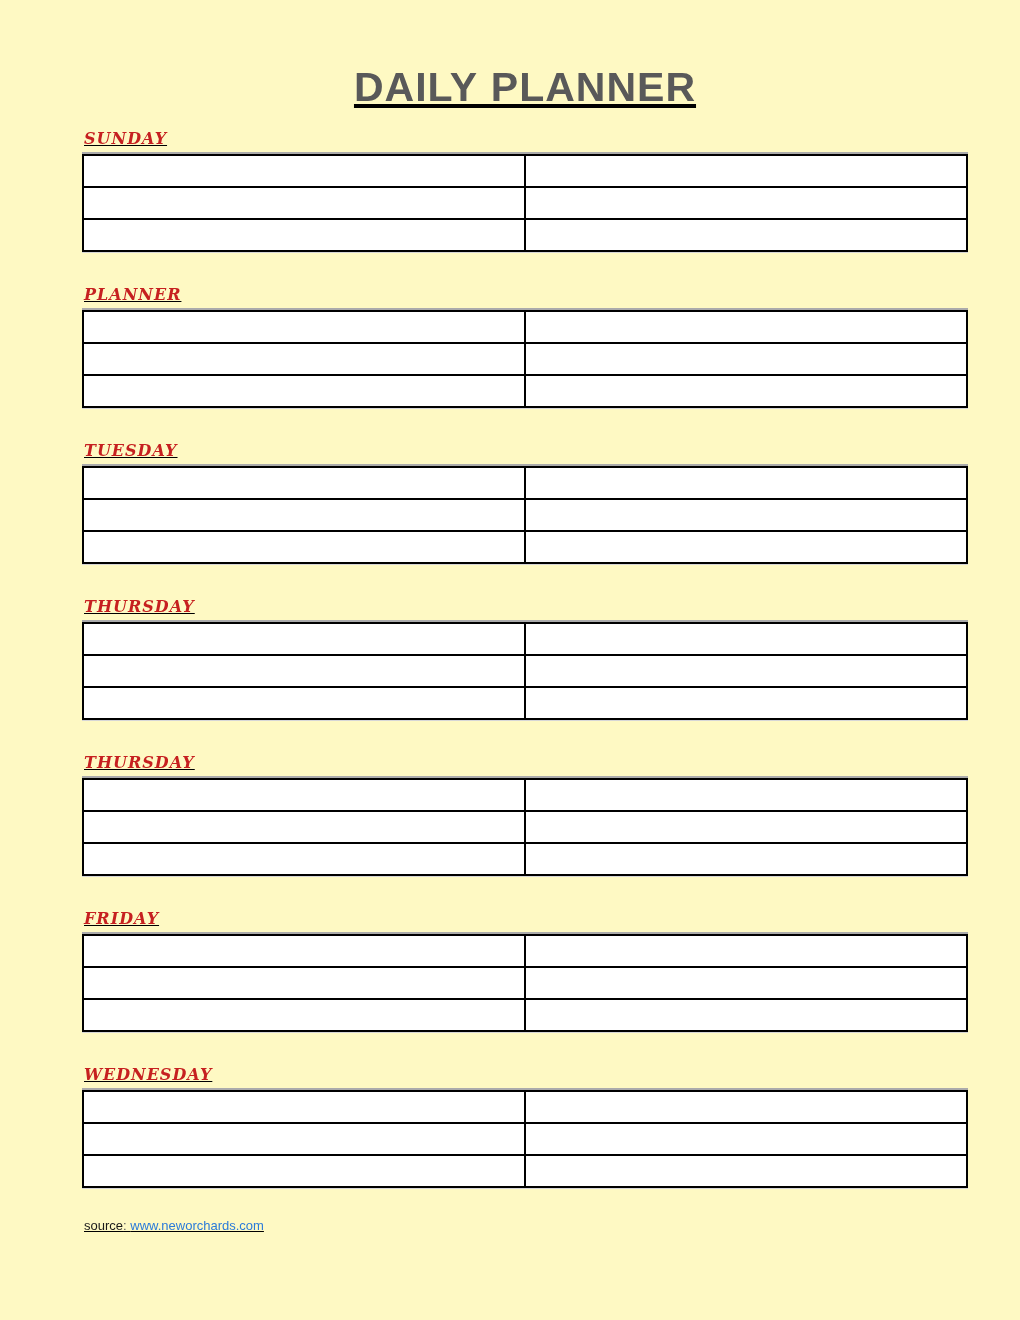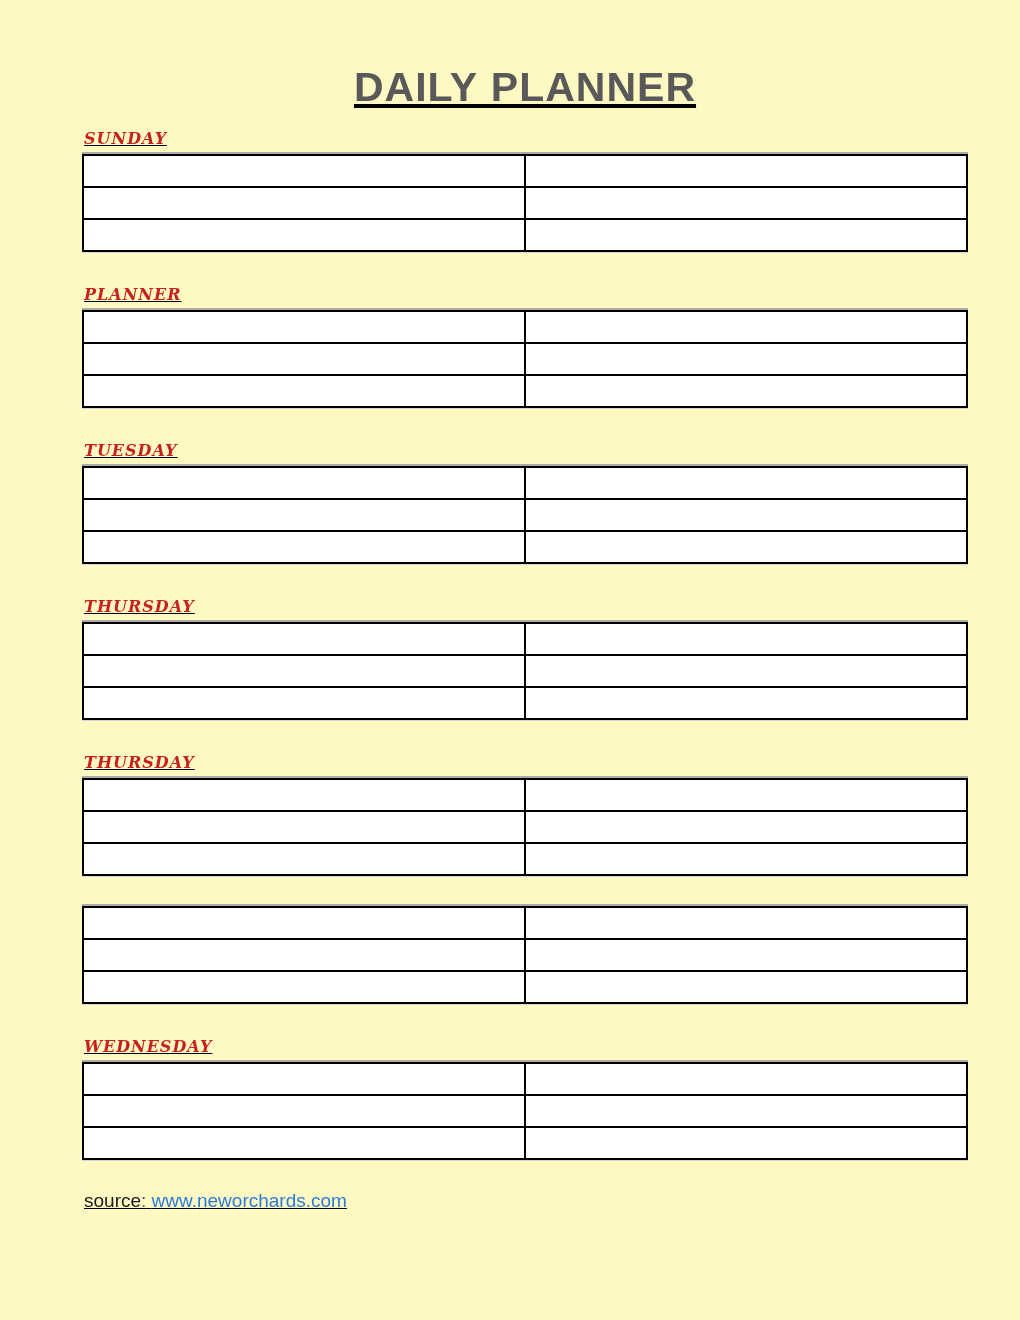--- a/index.html
+++ b/index.html
@@ -57,21 +57,21 @@
   table.day-table td {
     height: 30px;
     border: 2px solid #000000;
     padding: 0;
   }
   table.day-table {
     border: 2px solid #000000;
   }
   .source-line {
     margin: 21px 0 0 2px;
-    font-size: 19px;
+    font-size: 13px;
     color: #1a1a1a;
   }
   .source-sep {
     color: #555555;
   }
   .source-link {
     color: #2b7bd9;
     text-decoration: none;
     cursor: pointer;
   }
@@ -177,20 +177,21 @@
         </tr>
         <tr>
           <td></td>
           <td></td>
         </tr>
       </tbody>
     </table>
   </section>
 
   <section class="day">
+    <h2 class="day-heading">FRIDAY</h2>
     <table class="day-table">
       <tbody>
         <tr>
           <td></td>
           <td></td>
         </tr>
         <tr>
           <td></td>
           <td></td>
         </tr>

